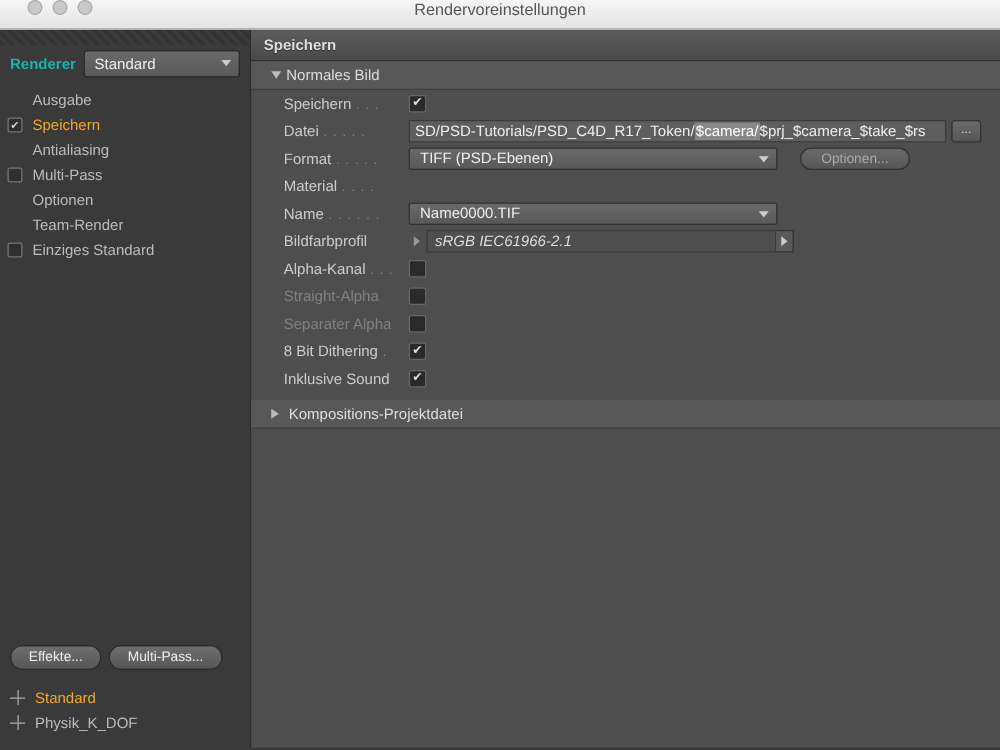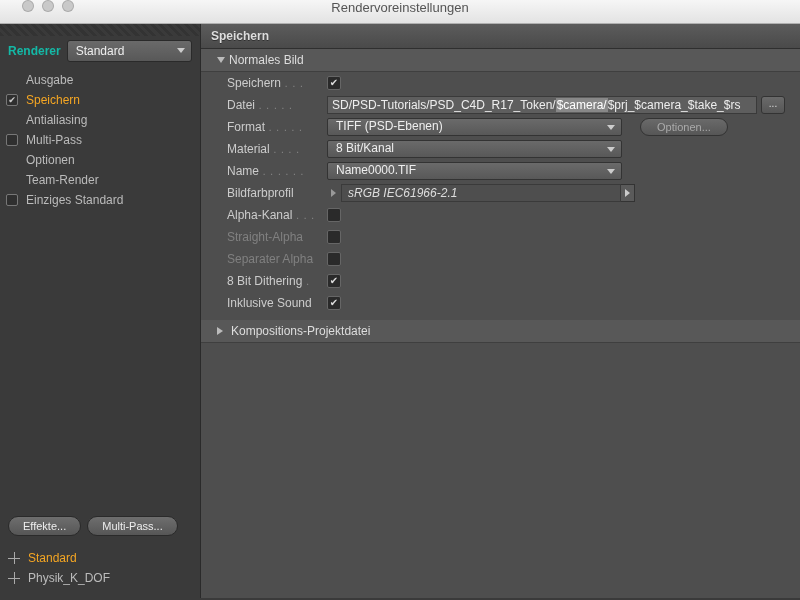--- a/index.html
+++ b/index.html
@@ -146,23 +146,20 @@
     <div class="field">
       <div class="lbl"><span>Format</span><span class="dots"> . . . . .</span></div>
       <div class="ddf">
           <span>TIFF (PSD-Ebenen)</span>
         </div>
       <div class="optbtn">Optionen...</div>
     </div>
 
     <div class="field">
       <div class="lbl"><span>Material</span><span class="dots"> . . . .</span></div>
-      <div class="ddf">
-          <span>8 Bit/Kanal</span>
-        </div>
     </div>
 
     <div class="field">
       <div class="lbl"><span>Name</span><span class="dots"> . . . . . .</span></div>
       <div class="ddf">
           <span>Name0000.TIF</span>
         </div>
     </div>
 
     <div class="field">

